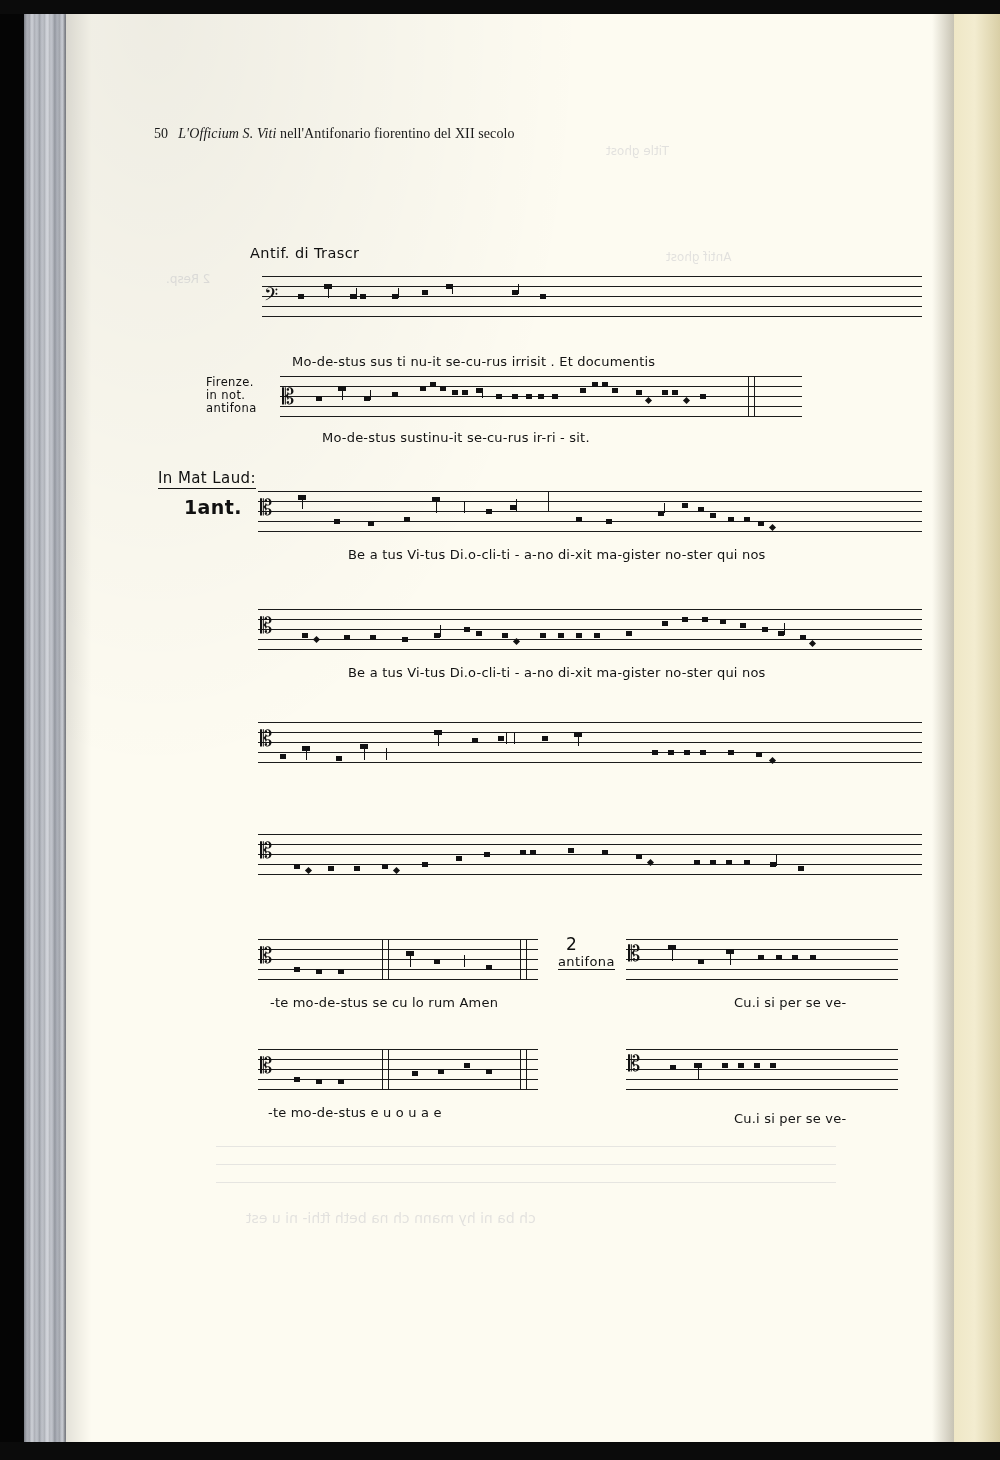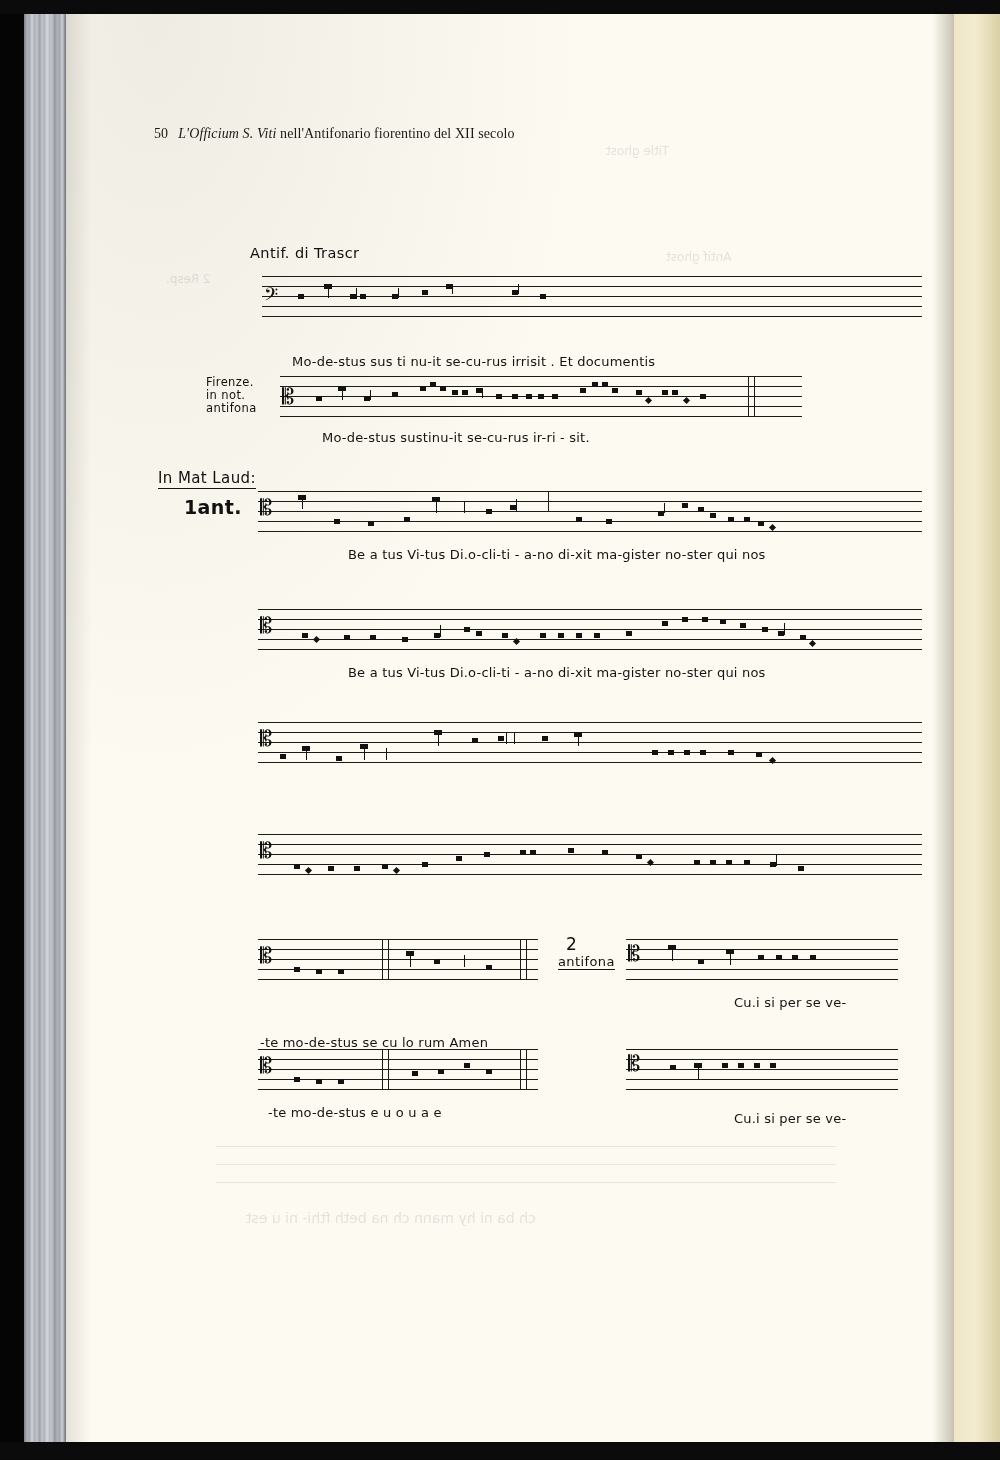--- a/index.html
+++ b/index.html
@@ -439,21 +439,21 @@
         <div class="barline full" style="left:124px;"></div>
         <div class="barline full" style="left:130px;"></div>
         <div class="nv" style="left:152px; top:14px; height:14px;"></div>
         <div class="nq" style="left:148px; top:12px; width:8px;"></div>
         <div class="nq" style="left:176px; top:20px;"></div>
         <div class="nv" style="left:206px; top:16px; height:12px;"></div>
         <div class="nq" style="left:228px; top:26px;"></div>
         <div class="barline full" style="left:262px;"></div>
         <div class="barline full" style="left:268px;"></div>
       </div>
-      <div class="text-line" style="left:2px; top:56px;margin-top:40px;">-te mo-de-stus   se cu lo rum Amen</div>
+      <div class="text-line" style="left:12px; top:56px;">-te mo-de-stus   se cu lo rum Amen</div>
     </div>
 
     <div class="hand-label" style="left:500px; top:920px; font-size:17px;">2</div>
     <div class="hand-label" style="left:492px; top:940px; font-size:13px; border-bottom:1px solid #141414;">antifona</div>
 
     <div class="system" style="left:560px; top:925px; width:272px;">
       <div class="staff">
         <div class="line l0"></div>
           <div class="line l1"></div>
           <div class="line l2"></div>

